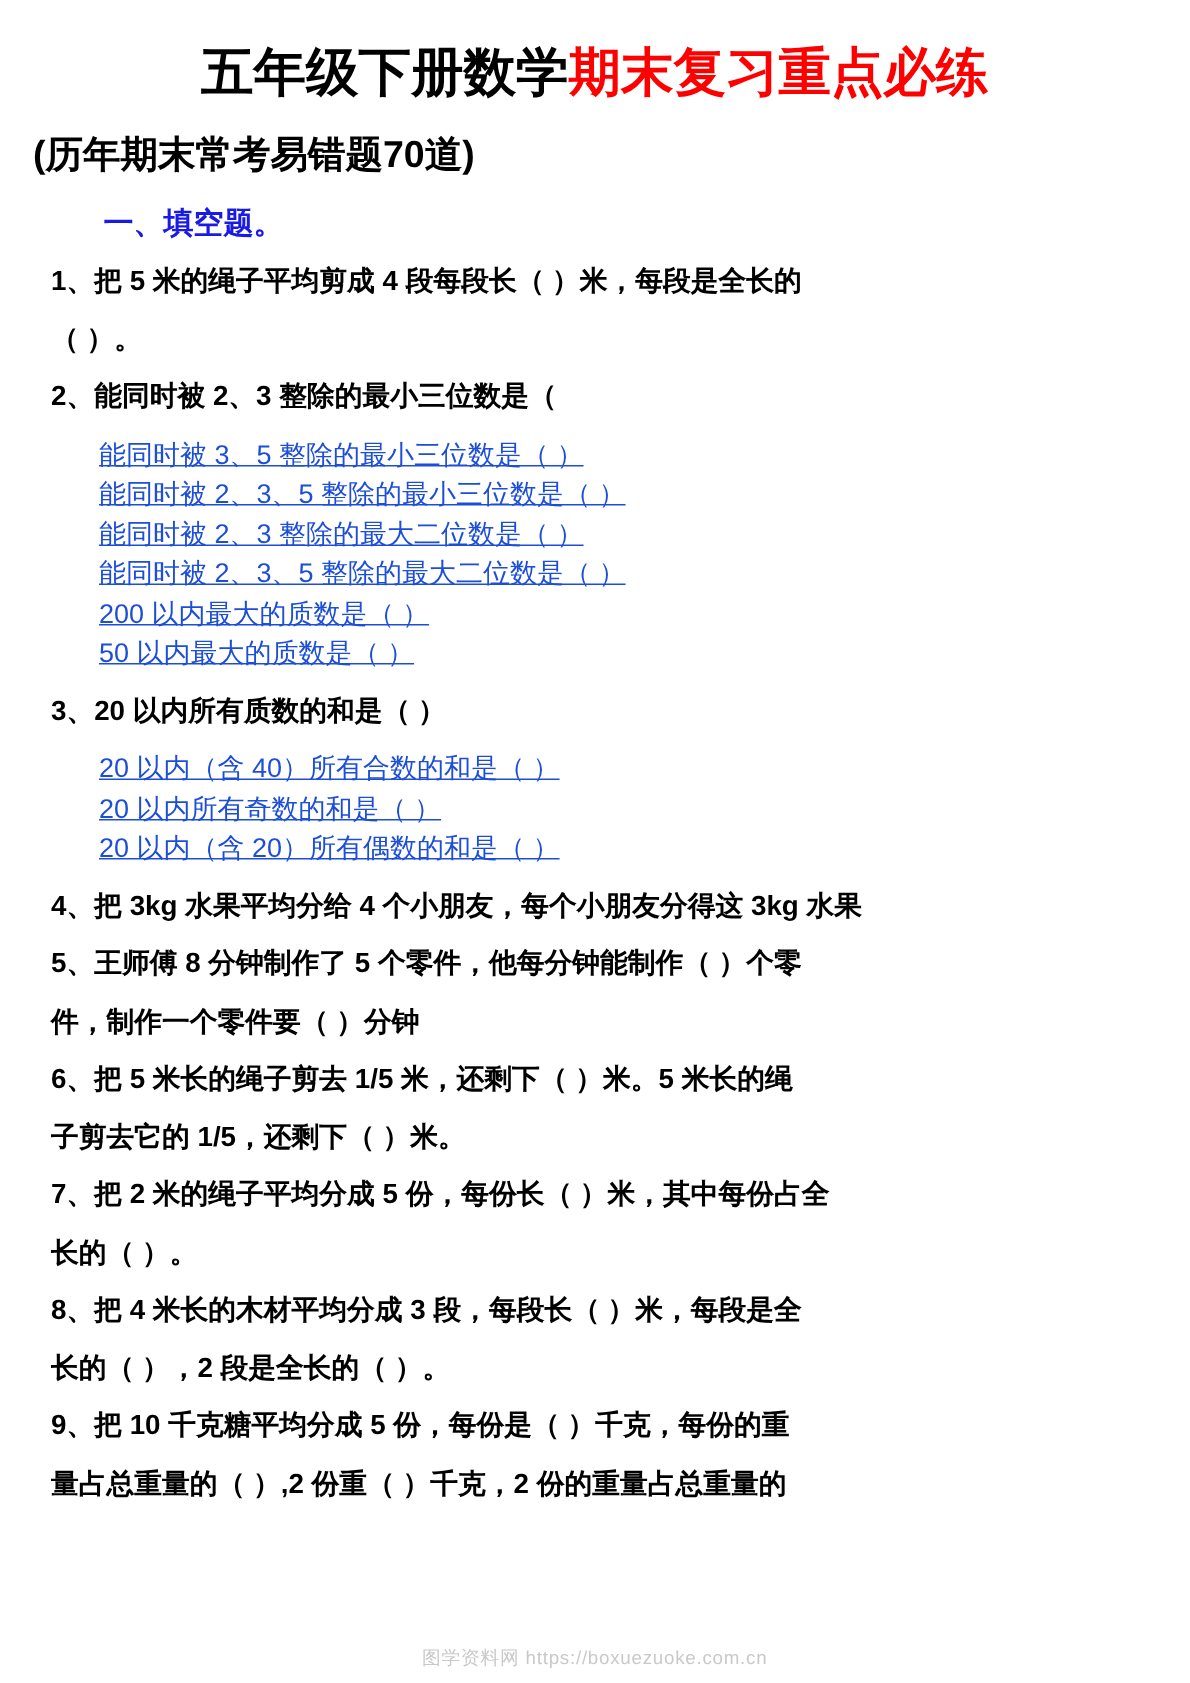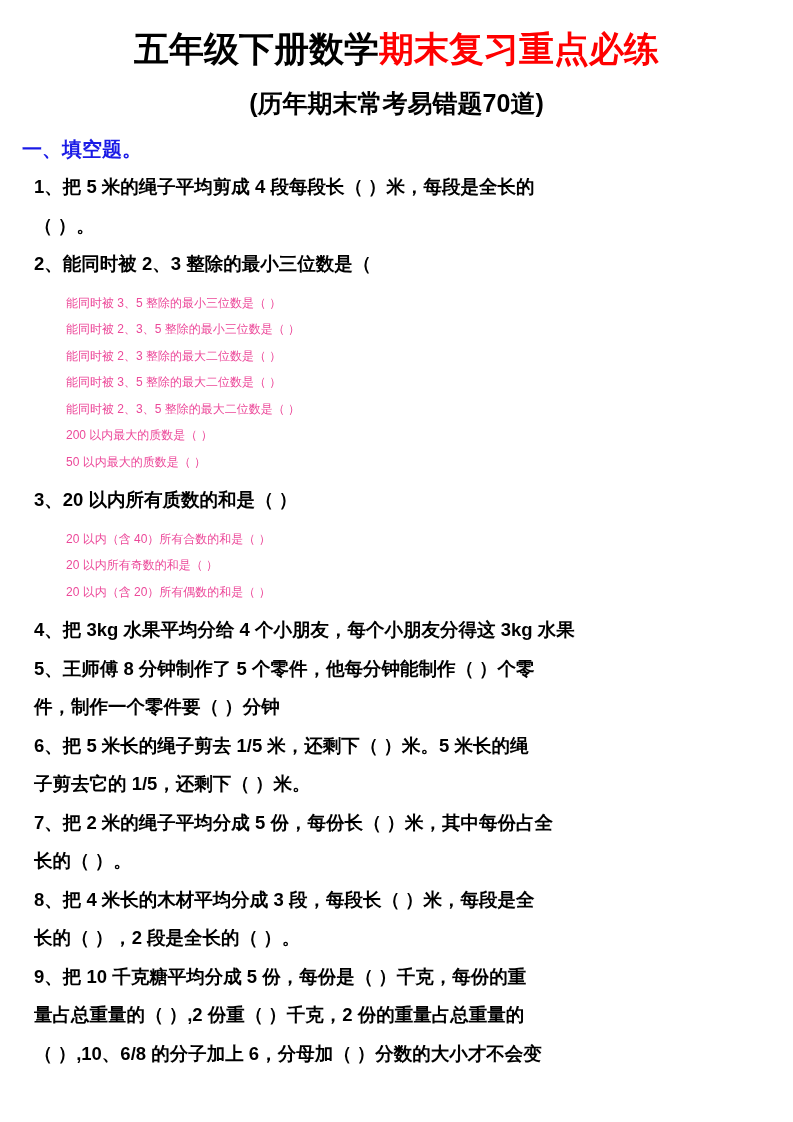--- a/index.html
+++ b/index.html
@@ -29,57 +29,58 @@
     font-weight: bold;
     font-size: 35px;
     line-height: 46px;
     letter-spacing: 0px;
     white-space: nowrap;
   }
   .title-black { color: #000000; }
   .title-red { color: #ff0000; }
 
   .subtitle {
-    text-align: center;
     font-weight: bold;
     font-size: 25px;
     line-height: 38px;
     margin-top: 12px;
     color: #000000;
   }
 
   
   .section-head {
     margin-top: 14px;
     font-weight: bold;
     font-size: 20px;
     line-height: 26px;
     color: #1a1ae6;
+    margin-left: 47px;
   }
   .section-head .dot { color: #1a1ae6; }
 
   
   .qlist {
     margin-top: 4px;
   }
   .q {
     font-size: 18.5px;
     line-height: 26.5px;
     font-weight: bold;
     color: #000000;
     margin: 12px;
     padding: 0;
     text-indent: 0;
   }
   .sub {
-    font-size: 12px;
+    font-size: 18px;
     line-height: 26.5px;
     font-weight: normal;
-    color: #ec4899;
+    color: #1d4ed8;
     padding-left: 44px;
+    text-decoration: underline;
   }
 
   
   .footer-wm {
     position: absolute;
     left: 0;
     right: 0;
     bottom: 8px;
     text-align: center;
     font-size: 12.5px;
@@ -104,21 +105,20 @@
 
   <div class="qlist">
 
     <div class="q">1、把 5 米的绳子平均剪成 4 段每段长（    ）米，每段是全长的</div>
     <div class="q">（            ）。</div>
     <div class="q">2、能同时被 2、3 整除的最小三位数是（</div>
 
     <div class="sub">能同时被 3、5 整除的最小三位数是（              ）</div>
     <div class="sub">能同时被 2、3、5 整除的最小三位数是（      ）</div>
     <div class="sub">能同时被 2、3 整除的最大二位数是（        ）</div>
-    <div class="sub">能同时被 3、5 整除的最大二位数是（        ）</div>
     <div class="sub">能同时被 2、3、5 整除的最大二位数是（      ）</div>
     <div class="sub">200 以内最大的质数是（        ）</div>
     <div class="sub">50 以内最大的质数是（      ）</div>
 
     <div class="q">3、20 以内所有质数的和是（        ）</div>
 
     <div class="sub">20 以内（含 40）所有合数的和是（            ）</div>
     <div class="sub">20 以内所有奇数的和是（              ）</div>
     <div class="sub">20 以内（含 20）所有偶数的和是（            ）</div>
 
@@ -126,18 +126,18 @@
     <div class="q">5、王师傅 8 分钟制作了 5 个零件，他每分钟能制作（        ）个零</div>
     <div class="q">件，制作一个零件要（        ）分钟</div>
     <div class="q">6、把 5 米长的绳子剪去 1/5 米，还剩下（        ）米。5 米长的绳</div>
     <div class="q">子剪去它的 1/5，还剩下（      ）米。</div>
     <div class="q">7、把 2 米的绳子平均分成 5 份，每份长（    ）米，其中每份占全</div>
     <div class="q">长的（        ）。</div>
     <div class="q">8、把 4 米长的木材平均分成 3 段，每段长（        ）米，每段是全</div>
     <div class="q">长的（        ），2 段是全长的（          ）。</div>
     <div class="q">9、把 10 千克糖平均分成 5 份，每份是（        ）千克，每份的重</div>
     <div class="q">量占总重量的（      ）,2 份重（          ）千克，2 份的重量占总重量的</div>
-    <div class="q">（      ）,10、6/8 的分子加上 6，分母加（      ）分数的大小才不会变</div>
 
   </div>
 
+  <div class="footer-wm">图学资料网 https://boxuezuoke.com.cn</div>
 
 </div>
 
 </body></html>

